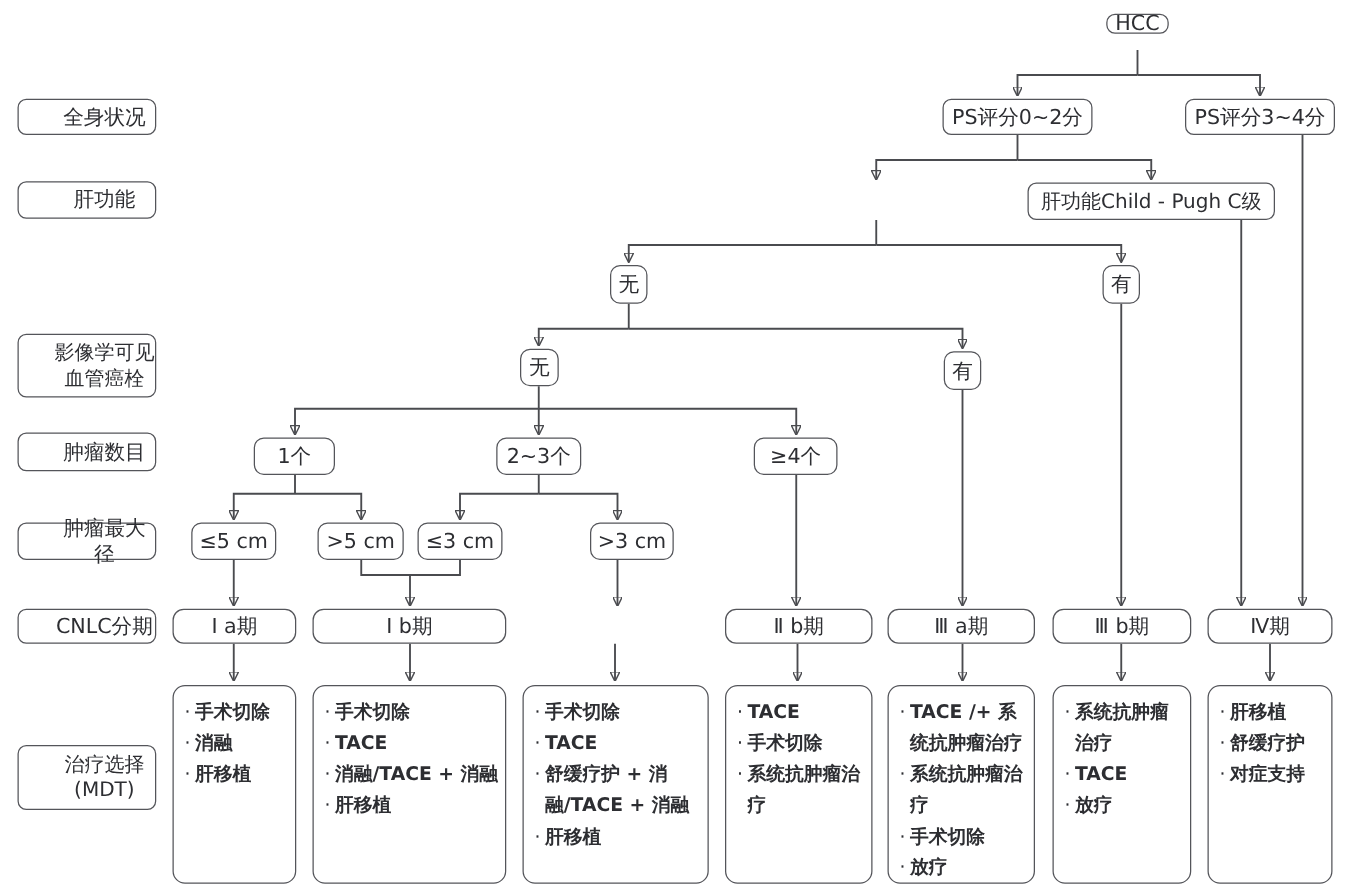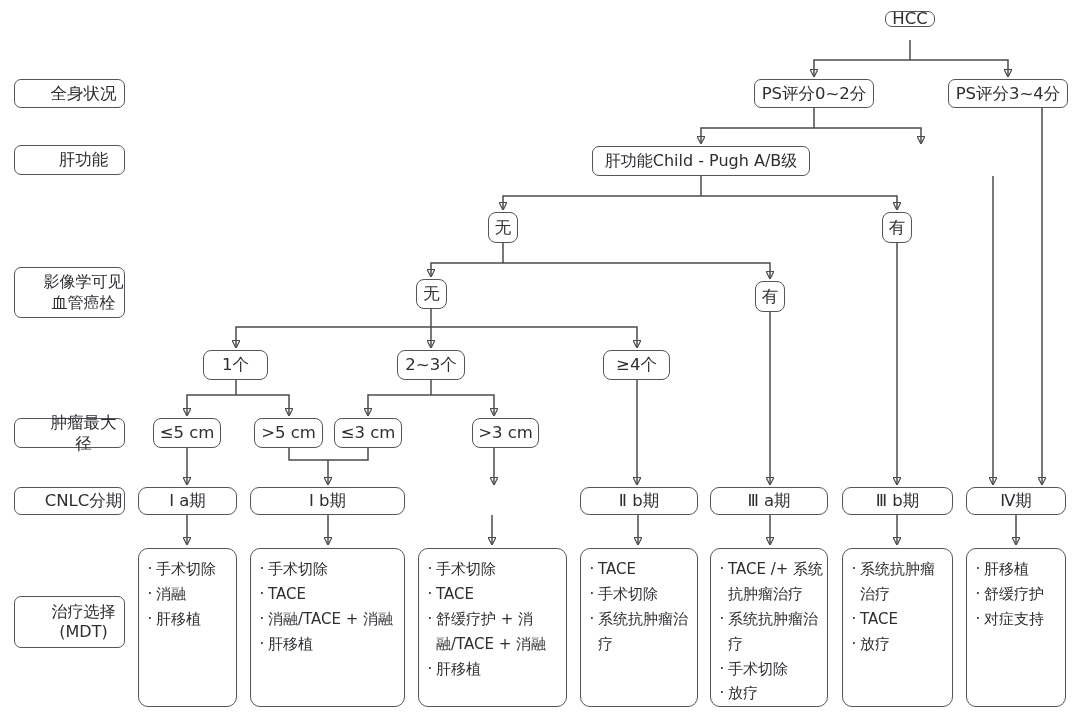--- a/index.html
+++ b/index.html
@@ -21,21 +21,21 @@
   .node-wide{font-size:16px;}
   .small{border-radius:8px;}
   .stage{border-radius:9px;}
   .treat{
     border-radius:10px;flex-direction:column;align-items:stretch;
     justify-content:flex-start;padding:8px 3px 8px 5px;
     font-size:15px;line-height:1.66;text-align:left;white-space:normal;
   }
   .bullet-item{display:flex;}
   .bullet{flex:0 0 12px;width:12px;text-align:center;}
-  .bullet-text{flex:1;min-width:0;}
+  .bullet-text{flex:1;min-width:0;font-weight:bold;}
 </style>
 </head>
 <body>
 
 <div class="canvas">
 
   <svg class="connectors" width="1080" height="716" aria-hidden="true">
     <defs>
       <marker id="arw" viewBox="0 0 10 10" refX="8.5" refY="5" markerWidth="5.2" markerHeight="5.2" orient="auto">
         <path d="M0 0 L10 5 L0 10 Z" fill="#4a4b4f" stroke="none"></path>
@@ -91,29 +91,30 @@
     <path d="M638 515 V544" marker-end="url(#arw)"></path>
     <path d="M770 515 V544" marker-end="url(#arw)"></path>
     <path d="M897 515 V544" marker-end="url(#arw)"></path>
     <path d="M1016 515 V544" marker-end="url(#arw)"></path>
   </svg>
 
   <div class="box rowlab" style="left:14px;top:79px;width:111px;height:29px">全身状况</div>
   <div class="box rowlab" style="left:14px;top:145px;width:111px;height:30px">肝功能</div>
   <div class="box rowlab twoline" style="left:14px;top:267px;width:111px;height:51px">影像学可见
 血管癌栓</div>
+  <div class="box rowlab" style="left:14px;top:346px;width:111px;height:31px">肿瘤数目</div>
   <div class="box rowlab" style="left:14px;top:418px;width:111px;height:30px">肿瘤最大径</div>
   <div class="box rowlab" style="left:14px;top:487px;width:111px;height:28px">CNLC分期</div>
   <div class="box rowlab twoline" style="left:14px;top:596px;width:111px;height:52px">治疗选择
 (MDT)</div>
 
   <div class="box" style="left:885px;top:11px;width:50px;height:16px">HCC</div>
   <div class="box" style="left:754px;top:79px;width:120px;height:29px">PS评分0~2分</div>
   <div class="box" style="left:948px;top:79px;width:120px;height:29px">PS评分3~4分</div>
-  <div class="box node-wide" style="left:592px;top:146px;width:218px;height:30px">肝功能Child - Pugh A/B级</div>
+  <div class="box node-wide" style="left:822px;top:146px;width:198px;height:30px">肝功能Child - Pugh C级</div>
   <div class="box small" style="left:488px;top:212px;width:30px;height:31px">无</div>
   <div class="box small" style="left:882px;top:212px;width:30px;height:31px">有</div>
   <div class="box small" style="left:416px;top:279px;width:31px;height:30px">无</div>
   <div class="box small" style="left:755px;top:281px;width:30px;height:31px">有</div>
   <div class="box small" style="left:203px;top:350px;width:65px;height:30px">1个</div>
   <div class="box small" style="left:397px;top:350px;width:68px;height:30px">2~3个</div>
   <div class="box small" style="left:603px;top:350px;width:67px;height:30px">≥4个</div>
   <div class="box small" style="left:153px;top:418px;width:68px;height:30px">≤5 cm</div>
   <div class="box small" style="left:254px;top:418px;width:69px;height:30px">&gt;5 cm</div>
   <div class="box small" style="left:334px;top:418px;width:68px;height:30px">≤3 cm</div>

